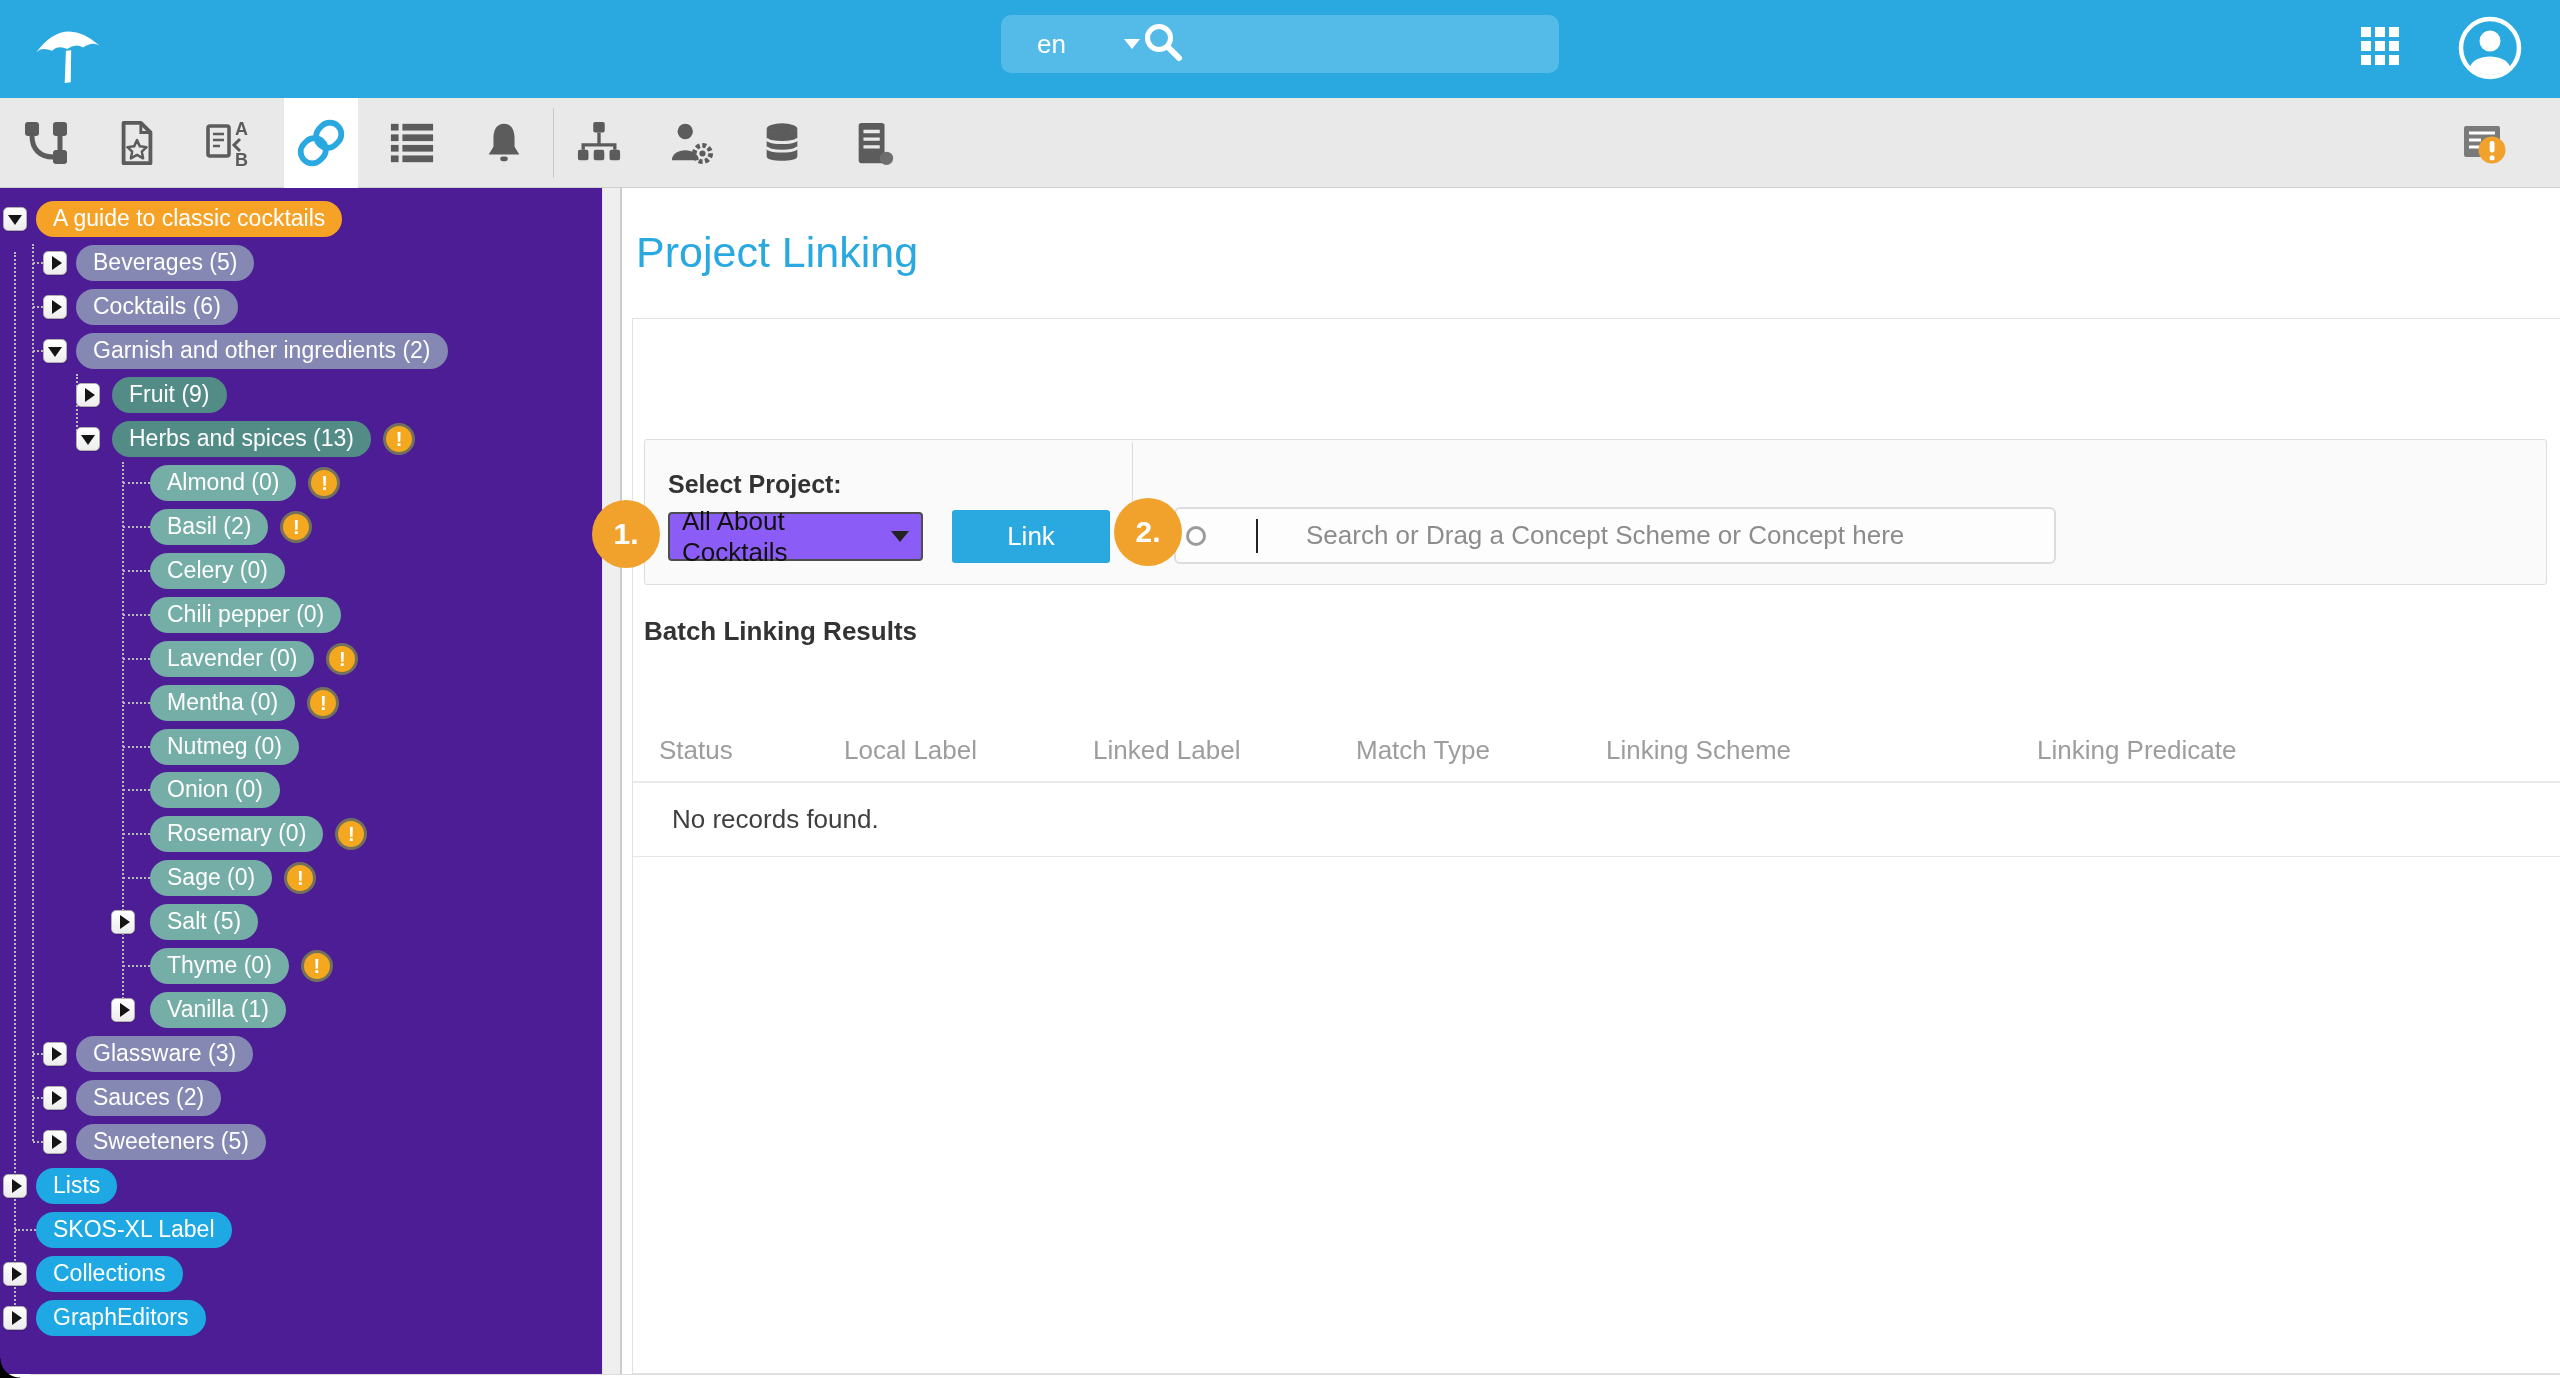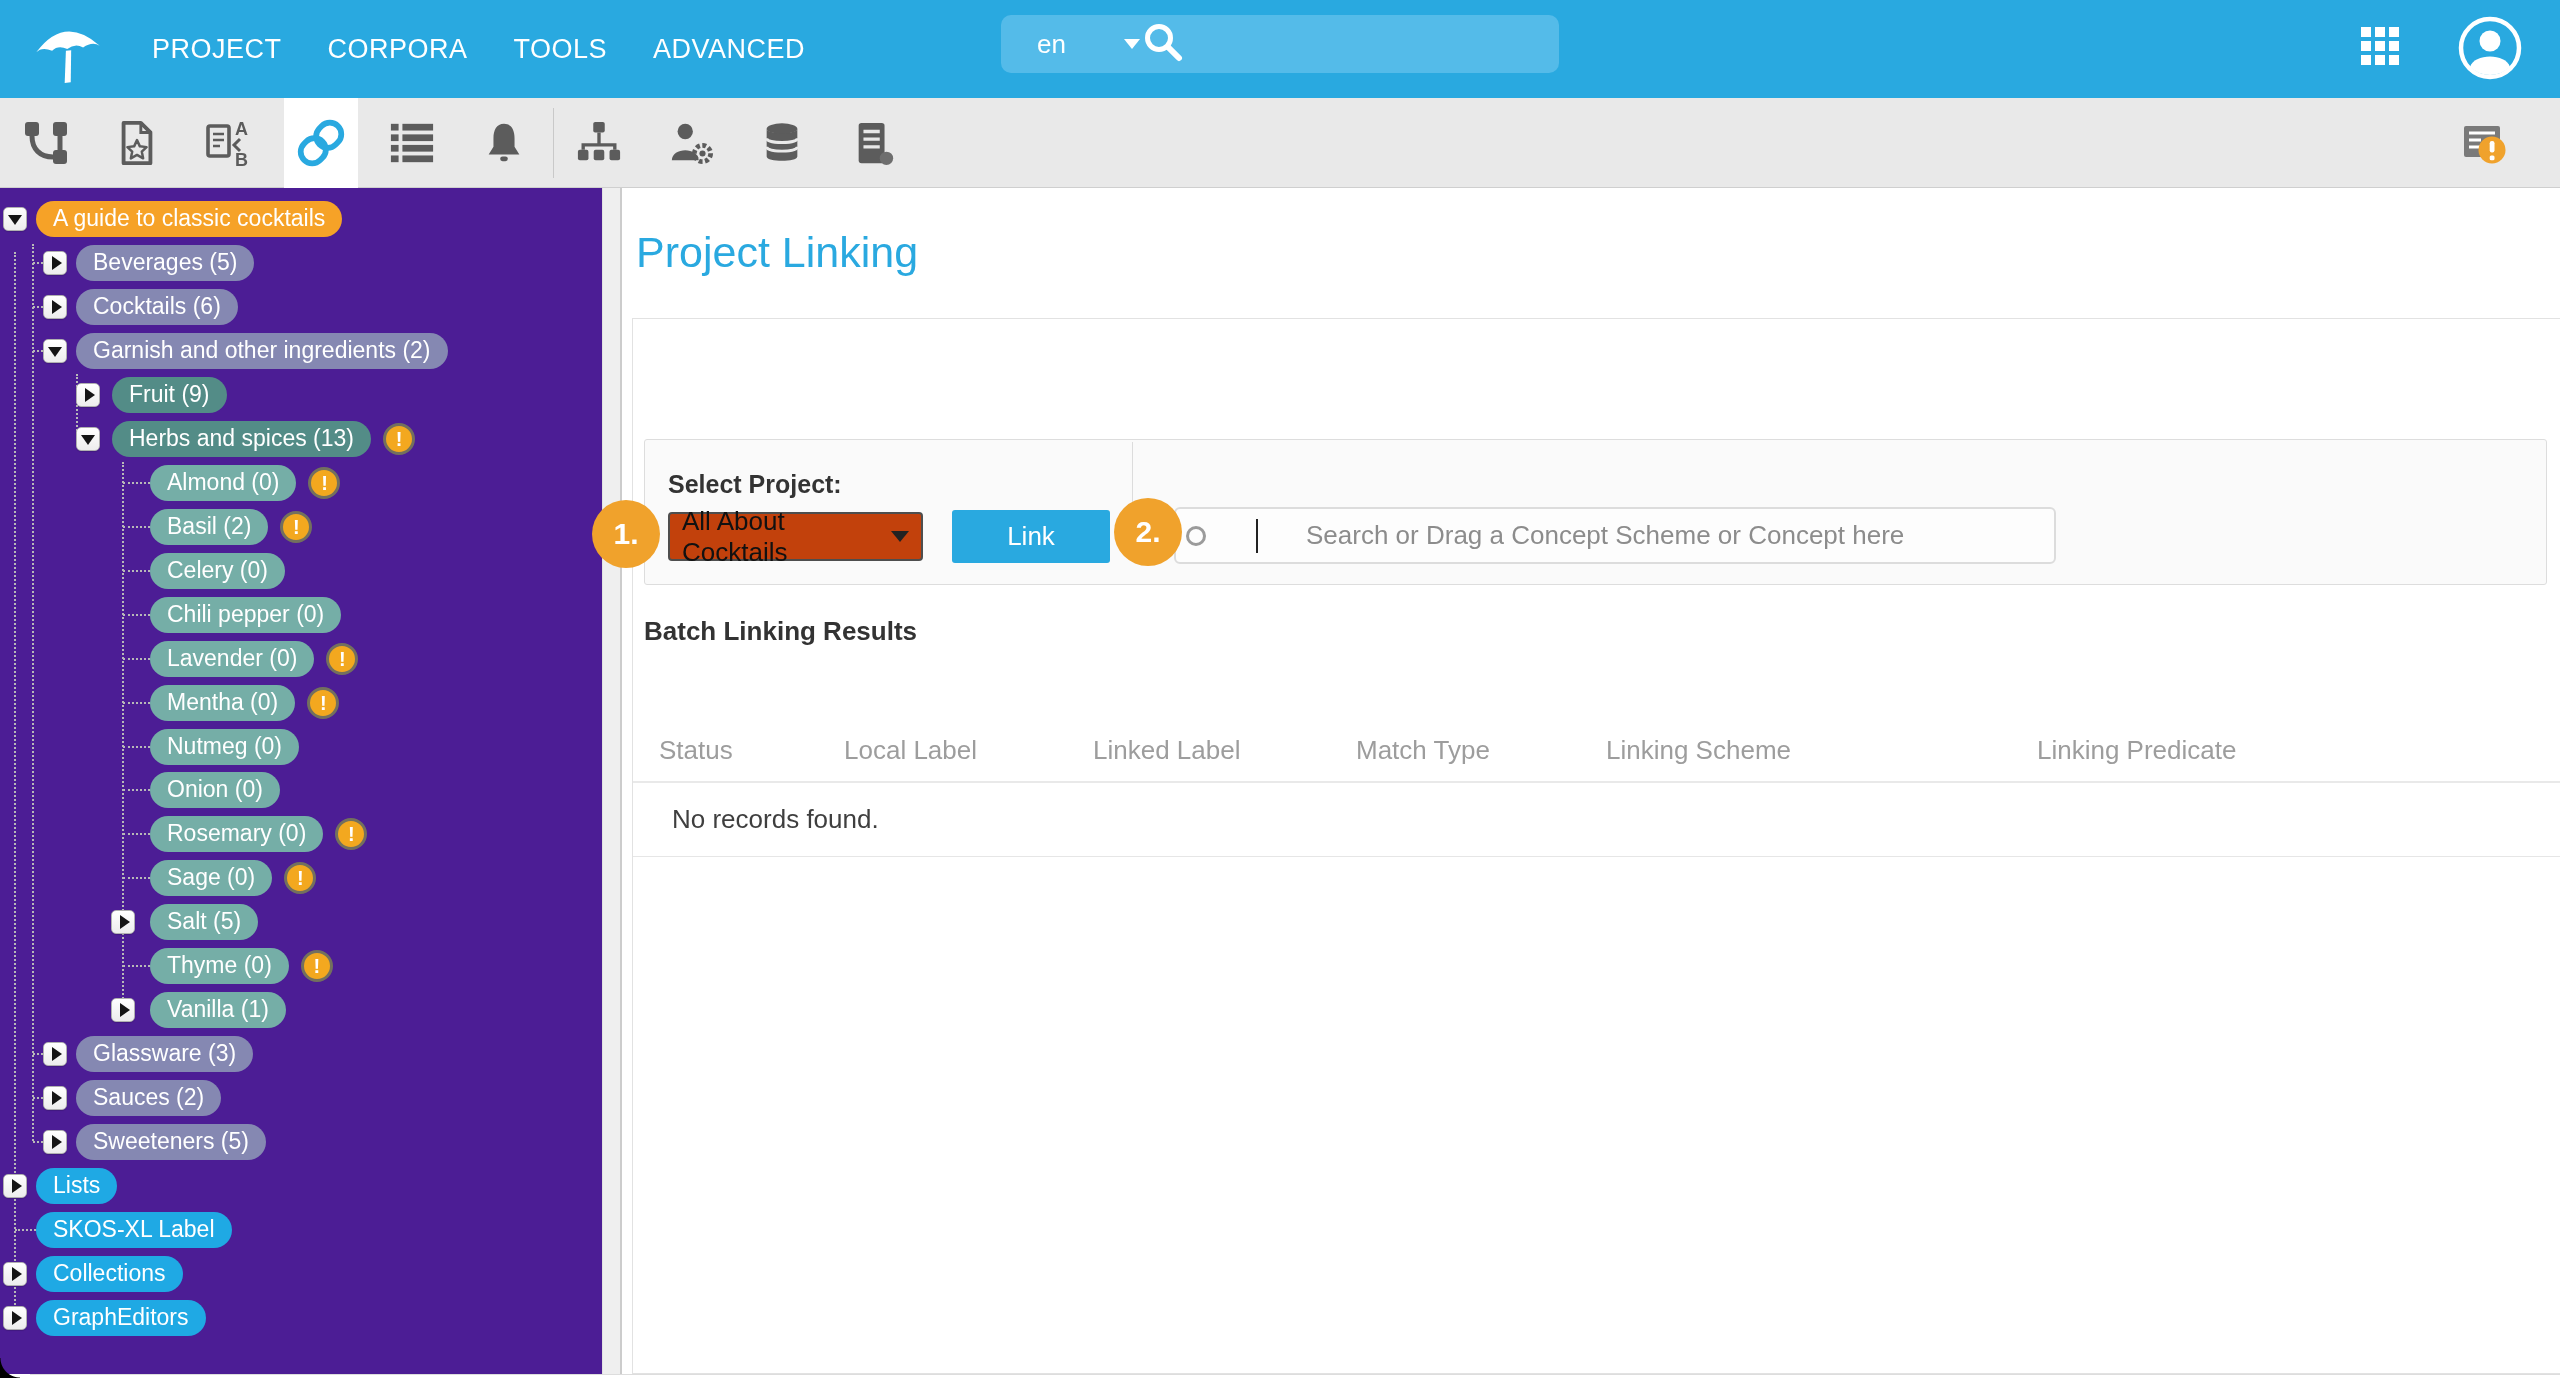--- a/index.html
+++ b/index.html
@@ -47,21 +47,21 @@
   
   .page-title { position:absolute; left:636px; top:228px; font-size:43px; font-weight:400; color:#2AA9E0; }
   .card { position:absolute; left:632px; top:318px; width:1928px; height:1056px; background:#fff; border:1px solid #e2e2e2; border-right:none; }
   .tabs { position:absolute; left:0; top:0; width:100%; height:64px; border-bottom:2px solid #e5e5e5; display:flex; align-items:center; padding-left:41px; }
   .tab { position:relative; height:64px; display:flex; align-items:center; margin-right:80px; font-size:26px; color:#9b9b9b; cursor:pointer; }
   .tab.active { color:#3f3f3f; font-weight:bold; }
   .tab.active::after { content:""; position:absolute; left:-40px; right:-40px; bottom:0; height:8px; background:#29A9E0; }
 
   .panel { position:absolute; left:11px; top:120px; width:1903px; height:146px; background:#fafafa; border:1px solid #dddddd; border-radius:3px; }
   .select-label { position:absolute; left:23px; top:30px; font-size:25px; font-weight:bold; color:#333; }
-  .project-select { position:absolute; left:23px; top:72px; width:255px; height:49px; background:#c2410c; border:2px solid #4e4e4e; border-radius:4px; display:flex; align-items:center; padding:0 12px; font-size:26px; color:#111; cursor:pointer; }
+  .project-select { position:absolute; left:23px; top:72px; width:255px; height:49px; background:#8b5cf6; border:2px solid #4e4e4e; border-radius:4px; display:flex; align-items:center; padding:0 12px; font-size:26px; color:#111; cursor:pointer; }
   .sel-caret { margin-left:auto; width:0; height:0; border-left:9px solid transparent; border-right:9px solid transparent; border-top:11px solid #222; }
   .link-btn { position:absolute; left:307px; top:70px; width:158px; height:53px; background:#29A9E0; border:none; border-radius:3px; color:#fff; font-size:26px; font-family:"Liberation Sans",sans-serif; cursor:pointer; }
   .pdivider { position:absolute; left:487px; top:2px; width:1px; height:120px; background:#dcdcdc; }
   .concept-search { position:absolute; left:529px; top:67px; width:882px; height:57px; background:#fdfdfd; border:2px solid #dcdcdc; border-radius:6px; display:flex; align-items:center; cursor:text;gap:46px; }
   .drag-circle { width:20px; height:20px; border:3px solid #9b9b9b; border-radius:50%; margin-left:10px; }
   .caret-line { width:2px; height:34px; background:#222; margin-left:4px; }
   .ph2 { color:#8c8c8c; font-size:26px; margin-left:2px; white-space:nowrap; }
 
   .step-badge { position:absolute; width:68px; height:68px; border-radius:50%; background:#F0A22C; color:#fff; font-size:30px; font-weight:bold; display:flex; align-items:center; justify-content:center; z-index:6; }
   .b1 { left:592px; top:500px; }
@@ -83,26 +83,20 @@
 
   <header class="topbar">
     <div class="logo">
       <svg width="76" height="78" viewBox="0 0 100 100">
         <g fill="#fff" transform="rotate(-6 50 50)">
           <path d="M8 50 Q50 4 92 50 Q83 43 70 50 Q60 43 49 50 Q38 43 29 50 Q16 43 8 50 Z"></path>
           <path d="M47 52 L41 94 L49 94 L54 52 Z"></path>
         </g>
       </svg>
     </div>
-    <nav class="menu" id="menu">
-        <div class="menu-item">PROJECT</div>
-        <div class="menu-item">CORPORA</div>
-        <div class="menu-item">TOOLS</div>
-        <div class="menu-item">ADVANCED</div>
-      </nav>
     <div class="searchbox">
       <span class="lang">
         <span>en</span>
         <span class="lang-caret"></span>
       </span>
       <span class="mag">
         <svg width="46" height="46" viewBox="0 0 46 46" fill="none" stroke="#fff">
           <circle cx="19" cy="19" r="11.5" stroke-width="5"></circle>
           <path d="M28 28 L39 39" stroke-width="6" stroke-linecap="round"></path>
         </svg>

